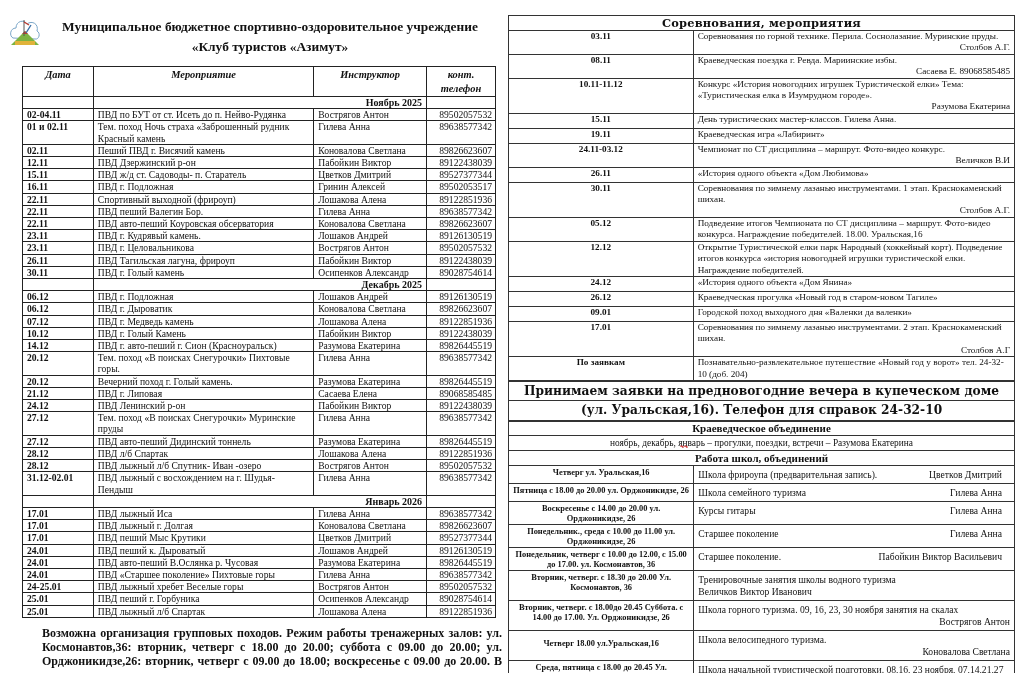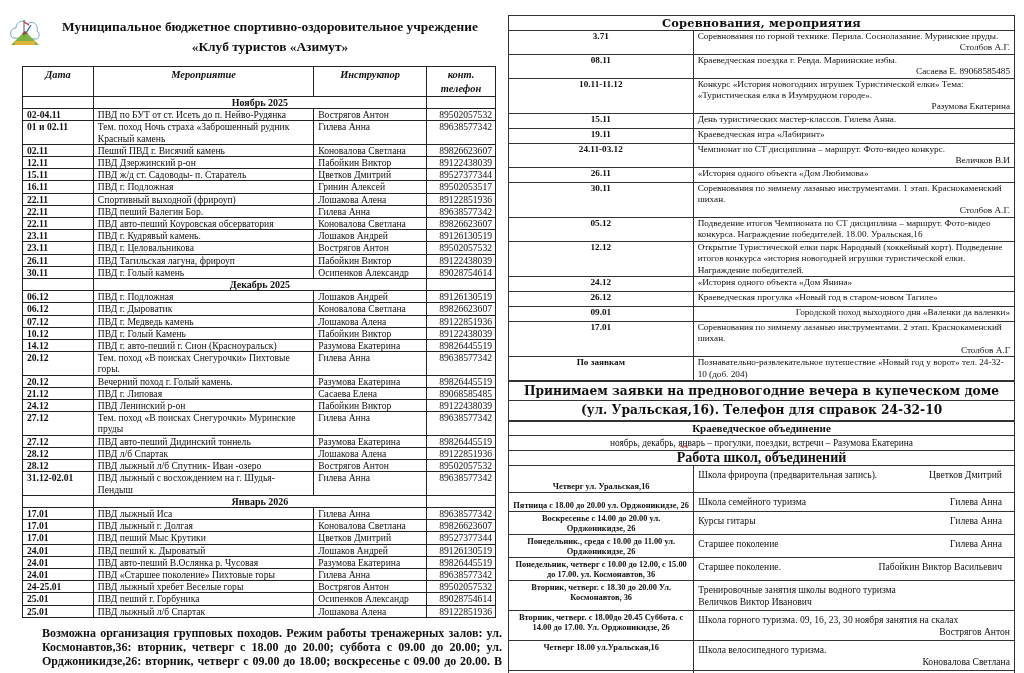--- a/index.html
+++ b/index.html
@@ -13,21 +13,21 @@
 
   
   table { border-collapse: collapse; }
   .left-table { position: absolute; left: 22px; top: 66px; width: 474px; font-size: 9.6px; line-height: 11.2px; }
   .left-table th, .left-table td { border: 1px solid #222; padding: 0 4px; vertical-align: top; }
   .left-table th { font-style: italic; font-weight: bold; font-size: 10.4px; line-height: 14px; padding-top: 1px; text-align: center; }
   .left-table td.date { font-weight: bold; width: 71px; }
   .left-table td.event { width: 221px; }
   .left-table td.instr { width: 113px; }
   .left-table td.phone { width: 69px; text-align: right; padding-right: 3px; }
-  .left-table tr.month td { text-align: center; font-weight: bold; font-size: 10px; }
+  .left-table tr.month td { text-align: right; font-weight: bold; font-size: 10px; }
   .left-table tr.row td { height: 11.4px; }
   .left-table tr.row.tall td { height: 22.5px; }
 
   .footnote { position: absolute; left: 42px; top: 626px; width: 460px; font-weight: bold; font-size: 12px; line-height: 14px; text-align: justify; }
 
   
   .right-wrap { position: absolute; left: 508px; top: 15px; width: 507px; }
   .rt { width: 507px; font-size: 9.2px; line-height: 11.4px; }
   .rt td { border: 1px solid #333; padding: 0 4px; vertical-align: top; }
   .rt td.d { width: 185px; text-align: center; font-weight: bold; }
@@ -308,21 +308,21 @@
 
 <div class="footnote">Возможна организация групповых походов. Режим работы тренажерных залов: ул. Космонавтов,36: вторник, четверг с 18.00 до 20.00; суббота с 09.00 до 20.00; ул. Орджоникидзе,26: вторник, четверг с 09.00 до 18.00; воскресенье с 09.00 до 20.00. В плане возможны дополнения, изменения</div>
 
 <div class="right-wrap">
   <table class="rt">
     <tbody id="comp-body">
       <tr class="title-row">
         <td colspan="2">Соревнования, мероприятия</td>
       </tr>
     <tr>
-          <td class="d" style="">3.71</td>
+          <td class="d" style="">03.11</td>
           <td class="t" style=""><span>Соревнования по горной технике. Перила. Соснолазание. Муринские пруды.</span><span class="sign">Столбов А.Г.</span></td>
         </tr>
         <tr>
           <td class="d" style="">08.11</td>
           <td class="t" style=""><span>Краеведческая поездка г. Ревда. Мариинские избы.</span><span class="sign">Сасаева Е. 89068585485</span></td>
         </tr>
         <tr>
           <td class="d" style="">10.11-11.12</td>
           <td class="t" style=""><span>Конкурс «История новогодних игрушек Туристической елки» Тема: «Туристическая елка в Изумрудном городе».</span><span class="sign">Разумова Екатерина</span></td>
         </tr>
@@ -357,21 +357,21 @@
         <tr>
           <td class="d" style="height:15px;">24.12</td>
           <td class="t" style="height:15px;"><span>«История одного объекта «Дом Янина»</span></td>
         </tr>
         <tr>
           <td class="d" style="height:15px;">26.12</td>
           <td class="t" style="height:15px;"><span>Краеведческая прогулка «Новый год в старом-новом Тагиле»</span></td>
         </tr>
         <tr>
           <td class="d" style="height:15px;">09.01</td>
-          <td class="t" style="height:15px;text-align:right;"><span>Городской поход выходного дня «Валенки да валенки»</span></td>
+          <td class="t" style="height:15px;"><span>Городской поход выходного дня «Валенки да валенки»</span></td>
         </tr>
         <tr>
           <td class="d" style="">17.01</td>
           <td class="t" style=""><span>Соревнования по зимнему лазанью инструментами. 2 этап. Краснокаменский шихан.</span><span class="sign">Столбов А.Г</span></td>
         </tr>
         <tr>
           <td class="d" style="">По заявкам</td>
           <td class="t" style=""><span>Познавательно-развлекательное путешествие «Новый год у ворот» тел. 24-32-10 (доб. 204)</span></td>
         </tr>
       </tbody>
@@ -388,28 +388,28 @@
     </table>
   <table class="rt rt2">
     <tbody id="school-body">
       <tr class="sub-head">
         <td colspan="2" style="font-size:11px;line-height:13px">Краеведческое объединение</td>
       </tr>
       <tr class="center-row">
         <td colspan="2" style="font-size:9.4px;line-height:14px">ноябрь, декабрь, январь – прогулки, поездки, встречи – Разумова Екатерина</td>
       </tr>
       <tr class="sub-head">
-        <td colspan="2" style="font-size:14px;line-height:14px">Работа школ, объединений</td>
+        <td colspan="2" style="font-size:11px;line-height:14px">Работа школ, объединений</td>
       </tr>
     <tr>
-          <td class="d" style="padding-top:16px">Четверг ул. Уральская,16</td>
+          <td class="d" style="padding-top:2px">Четверг ул. Уральская,16</td>
           <td class="t" style="padding-top:3px;padding-bottom:2px"><span class="inline-sign">Цветков Дмитрий</span><span>Школа фрироупа (предварительная запись).</span></td>
         </tr>
         <tr>
-          <td class="d" style="padding-top:8px">Пятница с 18.00 до 20.00 ул. Орджоникидзе, 26</td>
+          <td class="d" style="padding-top:2px">Пятница с 18.00 до 20.00 ул. Орджоникидзе, 26</td>
           <td class="t" style="padding-top:3px;padding-bottom:2px"><span class="inline-sign">Гилева Анна</span><span>Школа семейного туризма</span></td>
         </tr>
         <tr>
           <td class="d" style="padding-top:2px">Воскресенье с 14.00 до 20.00 ул. Орджоникидзе, 26</td>
           <td class="t" style="padding-top:3px;padding-bottom:2px"><span class="inline-sign">Гилева Анна</span><span>Курсы гитары</span></td>
         </tr>
         <tr>
           <td class="d" style="padding-top:2px">Понедельник., среда с 10.00 до 11.00 ул. Орджоникидзе, 26</td>
           <td class="t" style="padding-top:3px;padding-bottom:2px"><span class="inline-sign">Гилева Анна</span><span>Старшее поколение</span></td>
         </tr>
@@ -419,21 +419,21 @@
         </tr>
         <tr>
           <td class="d" style="padding-top:2px">Вторник, четверг. с 18.30 до 20.00 Ул. Космонавтов, 36</td>
           <td class="t" style="padding-top:3px;padding-bottom:2px"><span>Тренировочные занятия школы водного туризма</span><span class="sign" style="text-align:left">Величков Виктор Иванович</span></td>
         </tr>
         <tr>
           <td class="d" style="padding-top:2px">Вторник, четверг. с 18.00до 20.45 Суббота.  с 14.00 до 17.00.  Ул. Орджоникидзе, 26</td>
           <td class="t" style="padding-top:3px;padding-bottom:2px"><span>Школа горного туризма. 09, 16, 23, 30 ноября занятия на скалах</span><span class="sign" style="">Вострягов Антон</span></td>
         </tr>
         <tr>
-          <td class="d" style="padding-top:2px">Четверг 18.00   ул.Уральская,16</td>
+          <td class="d" style="padding-top:8px">Четверг 18.00   ул.Уральская,16</td>
           <td class="t" style="padding-top:3px;padding-bottom:2px"><span>Школа велосипедного туризма.</span><span class="sign" style="">Коновалова Светлана</span></td>
         </tr>
         <tr>
           <td class="d" style="padding-top:2px">Среда, пятница с 18.00 до 20.45 Ул. Орджоникидзе, 26</td>
           <td class="t" style="padding-top:3px;padding-bottom:2px"><span>Школа начальной туристической подготовки. 08,16, 23 ноября, 07,14,21,27 декабря, 25 января - тренировочные занятия на скалах.</span></td>
         </tr>
       </tbody>
   </table>
 </div>
 <div class="red-mark">〰</div>

